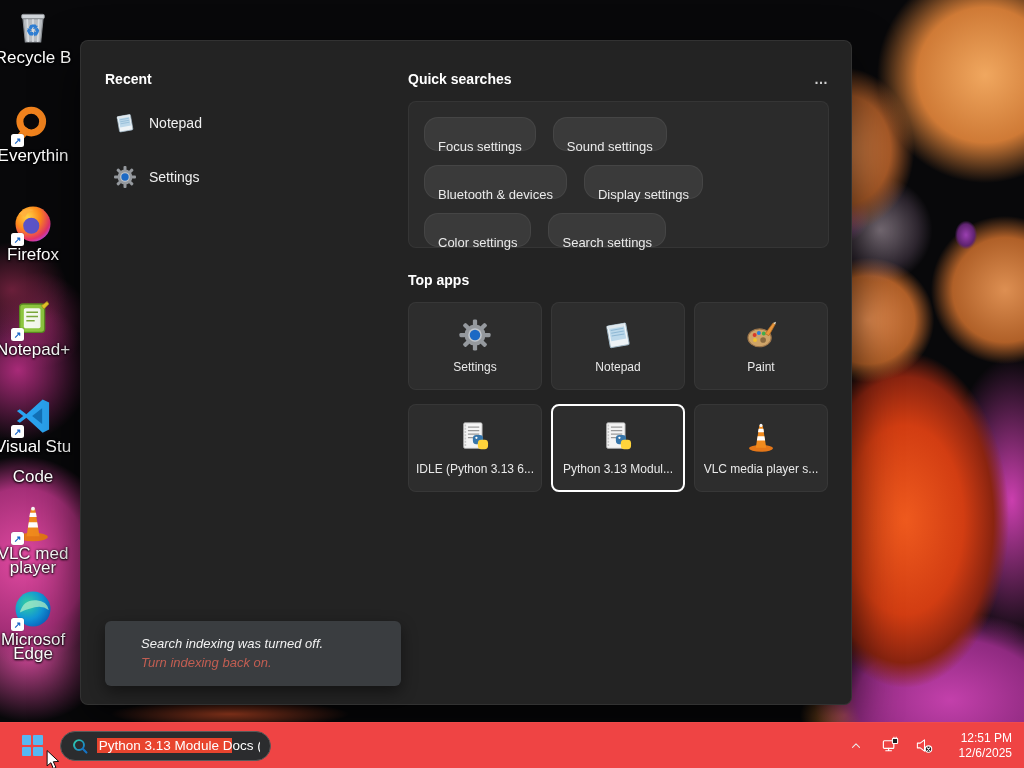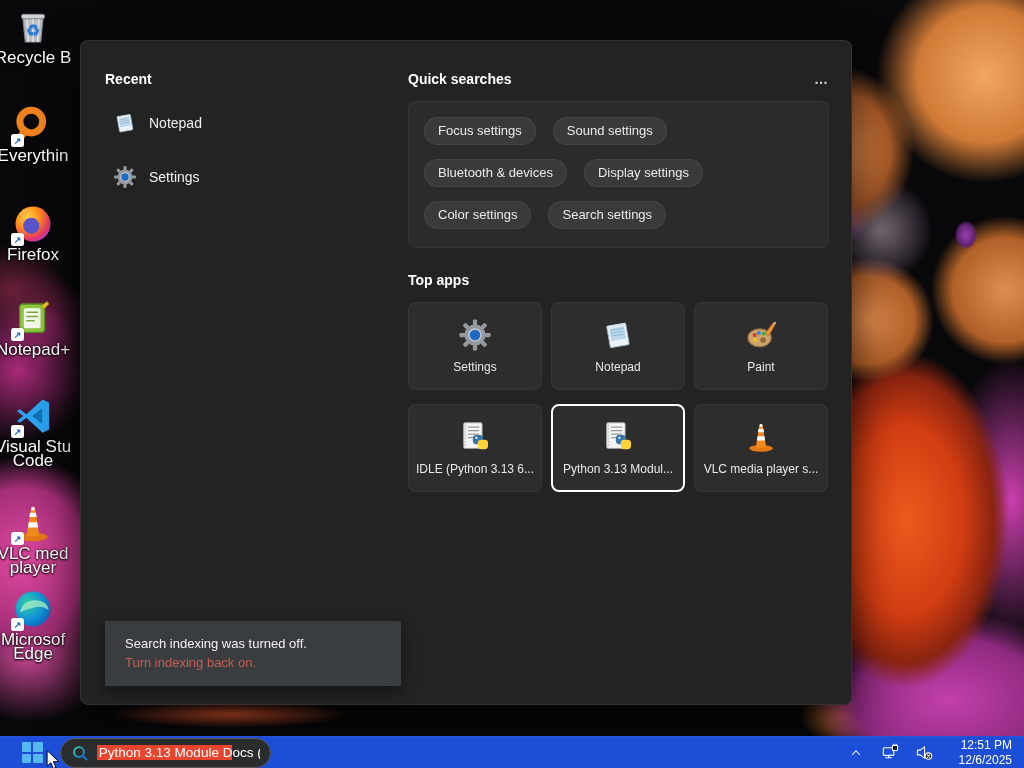--- a/index.html
+++ b/index.html
@@ -50,40 +50,40 @@
     border-radius:4px; cursor:default; }
   .recent-item .r-icon { width:24px; height:24px; flex:0 0 24px; }
   .recent-item .r-label { font-size:14px; color:#f0f0f0; }
 
   .qs-head { position:absolute; left:327px; top:30px; width:421px; display:flex;
     justify-content:space-between; align-items:center; }
   .qs-more { color:#cfcfcf; font-size:14px; letter-spacing:1px; font-weight:700; cursor:default; }
   .qs-box { position:absolute; left:327px; top:60px; width:421px; height:147px; background:#2b2b2b;
     border:1px solid rgba(255,255,255,.05); border-radius:8px; padding:15px; }
   .qs-row { display:flex; gap:17px; margin-bottom:14px; }
-  .pill { height:28px; line-height:26px; padding:0 13px; background:#3a3a3a;
+  .pill { height:28px; line-height:26px; padding:16px 13px; background:#3a3a3a;
     border:1px solid rgba(255,255,255,.06); border-radius:14px; font-size:13px; color:#eaeaea;
     white-space:nowrap; cursor:default; }
 
   .ta-title { position:absolute; left:327px; top:231px; }
   .ta-grid { position:absolute; left:327px; top:261px; display:grid;
     grid-template-columns:repeat(3,134px); grid-auto-rows:88px; gap:14px 9px; }
   .tile { background:#2d2d2d; border:1px solid rgba(255,255,255,.05); border-radius:8px;
     display:flex; flex-direction:column; align-items:center; justify-content:center; gap:8px; cursor:default; }
   .tile.selected { border:2px solid #fff; }
   .tile .t-icon { width:34px; height:34px; }
   .tile .t-label { font-size:12px; color:#e9e9e9; max-width:120px; white-space:nowrap; overflow:hidden; }
 
   .notice { position:absolute; left:24px; bottom:18px; width:296px; background:#3a3d40;
-    border-radius:1px; padding:13px 20px; box-shadow:0 6px 16px rgba(0,0,0,.45); }
+    border-radius:6px; padding:13px 36px; box-shadow:0 6px 16px rgba(0,0,0,.45);font-style:italic; }
   .notice-msg { font-size:13px; color:#f2f2f2; line-height:19px; }
   .notice-link { font-size:13px; line-height:20px; cursor:pointer; }
 
   
-  .taskbar { position:absolute; left:0; bottom:0; width:1024px; height:32px; background:#1d4ed8;
+  .taskbar { position:absolute; left:0; bottom:0; width:1024px; height:46px; background:#ef4444;
     border-top:1px solid rgba(255,255,255,.04); z-index:10; display:flex; align-items:center; }
   .start-btn { width:40px; height:40px; margin-left:12px; border-radius:5px; display:flex;
     align-items:center; justify-content:center; cursor:pointer; }
   .win-logo { width:21px; height:21px; display:grid; grid-template-columns:1fr 1fr; gap:2px; }
   .win-logo span { background:#57b8f2; border-radius:1px; }
   .tb-search { margin-left:8px; width:211px; height:30px; background:#2b2c2e;
     border:1px solid #5a5a5a; border-radius:16px; display:flex; align-items:center; padding:0 10px; cursor:text; }
   .tb-search-text { font-size:13.5px; color:#fff; margin-left:8px; white-space:nowrap; overflow:hidden; }
   .sel { background:#e8442e; padding:2px 0 3px 2px; }
   .tray { position:absolute; right:88px; display:flex; align-items:center; gap:10px; }
@@ -247,21 +247,21 @@
 </div>
 
 <div class="desktop-icon" style="top:395px">
   <div class="di-img">
       <svg viewBox="0 0 24 24" width="42" height="42">
         <use href="#ic-vscode"></use>
       </svg>
     <span class="shortcut-badge">↗</span>
     </div>
   <div class="di-label">Visual Stu</div>
-  <div class="di-label" style="margin-top:0">Code</div>
+  <div class="di-label" style="margin-top:16px">Code</div>
 </div>
 
 <div class="desktop-icon" style="top:502px">
   <div class="di-img">
       <svg viewBox="0 0 24 24" width="42" height="42">
         <use href="#ic-vlc"></use>
       </svg>
     <span class="shortcut-badge">↗</span>
     </div>
   <div class="di-label">VLC med</div>

